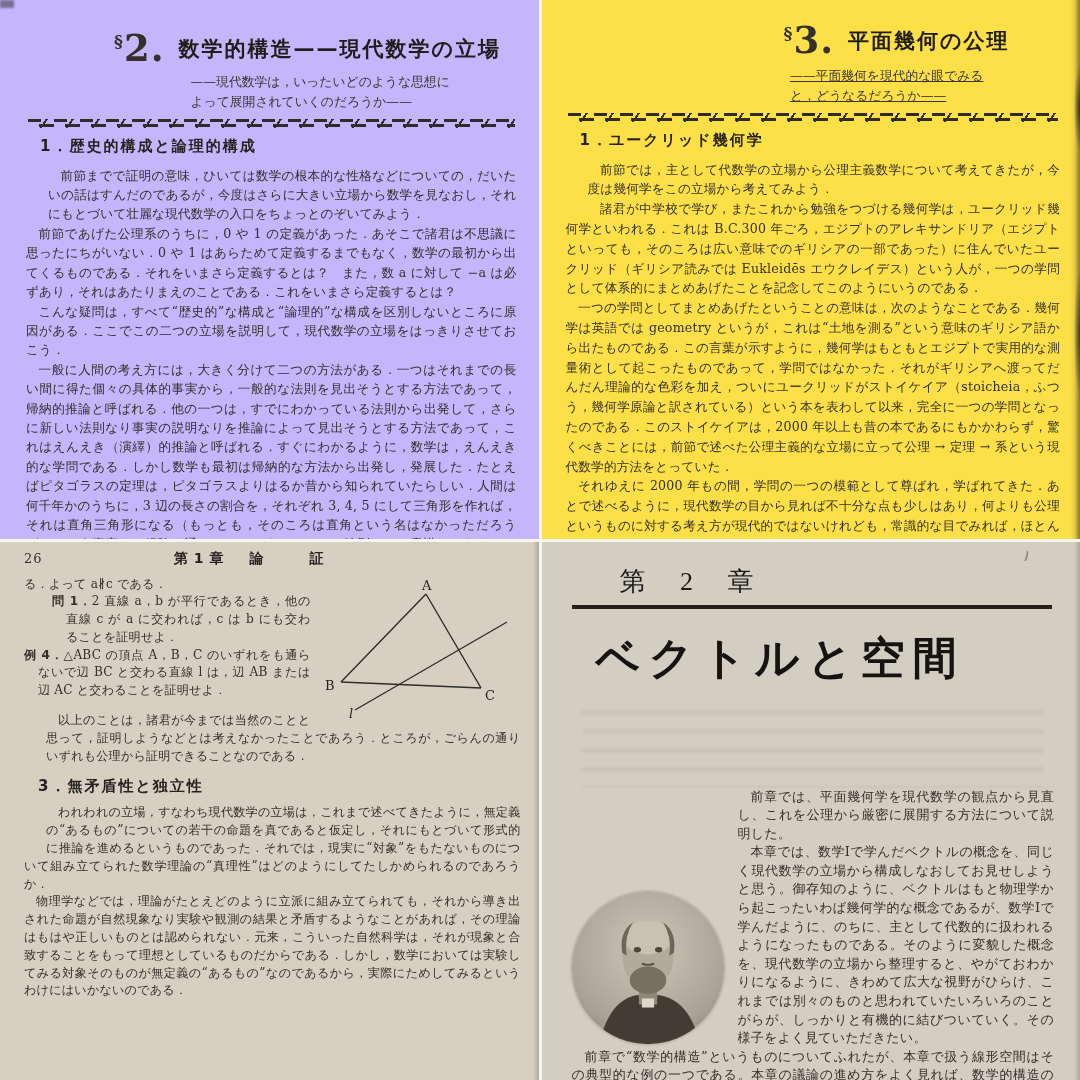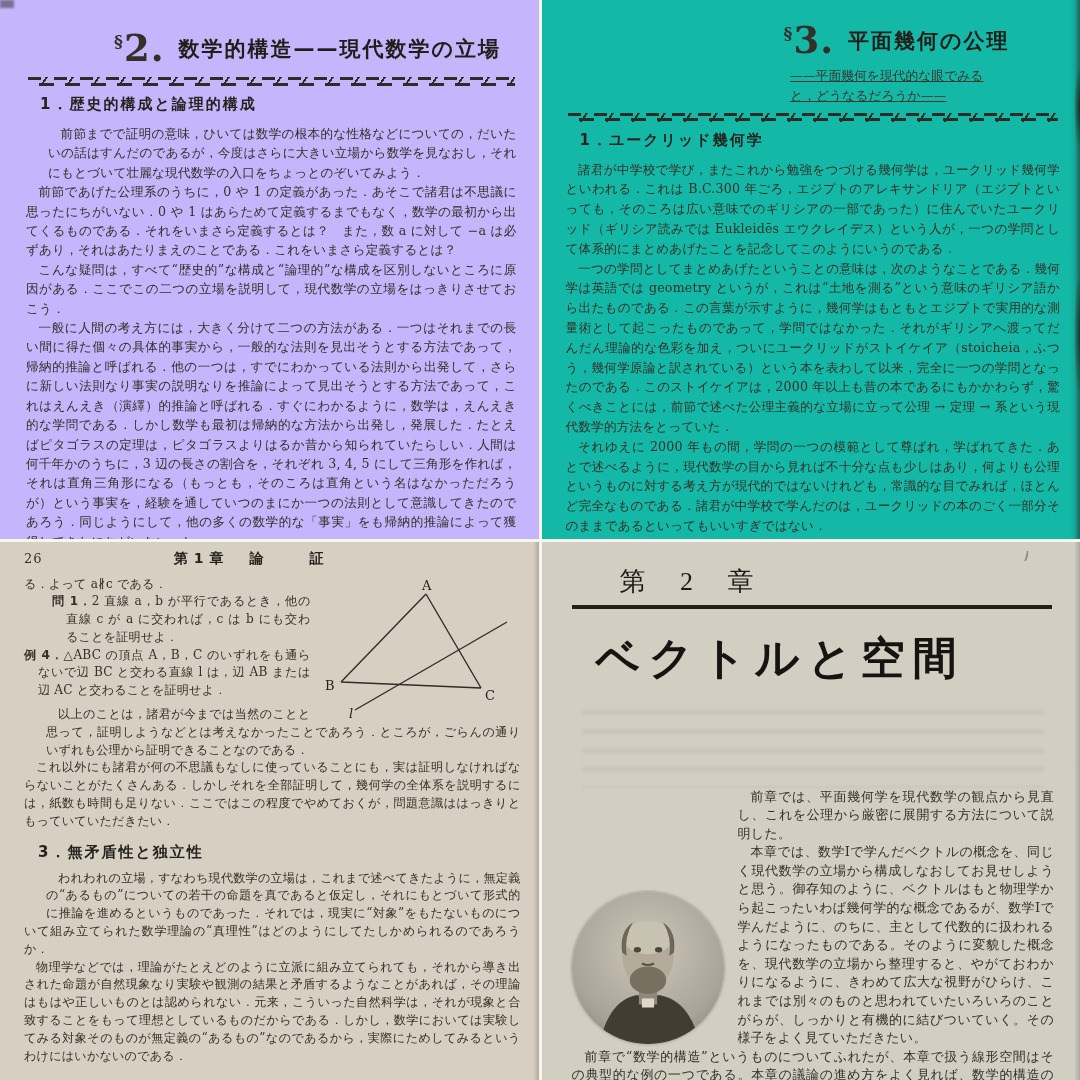--- a/index.html
+++ b/index.html
@@ -7,21 +7,21 @@
     width:1080px;height:1080px;
     display:grid;
     grid-template-columns:1fr 1fr;
     grid-template-rows:1fr 1fr;
     gap:3px;background:#f7f5f0;
     font-family:"DejaVu Serif","Liberation Serif",serif;
     color:#343029;
   }
   .page{position:relative;overflow:hidden;}
   .q-tl{background:#c4b5fd;}
-  .q-tr{background:#14b8a6;}
+  .q-tr{background:#fde047;}
   .q-bl{background:#d7d0c2;}
   .q-br{background:#d2cec2;}
 
   
   .body-text{ text-align:justify; }
   .body-text p{margin:0;text-indent:1em;}
   .dotwrap{float:left;width:22px;height:36px;padding-top:6px;}
   .dot{width:13px;height:13px;border-radius:50%;background:#8d877b;margin-left:2px;box-shadow:0 0 1px #7a746a;}
   .wavy{
     height:9px;margin:7px 2px 9px 2px;
@@ -91,20 +91,24 @@
 <body>
 
 <div class="sheet">
 
   <div class="page q-tl">
     <div class="corner-mark"></div>
     <div class="inner">
       <div class="hdr-line">
         <span class="sec-mark">§</span><span class="sec-num">2.</span><span class="sec-title">数学的構造——現代数学の立場</span>
       </div>
+      <div class="subtitle">
+        <div>——現代数学は，いったいどのような思想に</div>
+        <div>よって展開されていくのだろうか——</div>
+      </div>
       <div class="wavy"></div>
       <div class="sec-heading">1．歴史的構成と論理的構成</div>
       <div class="body-text">
         <p><span class="dotwrap"><span class="dot"></span></span><span>前節までで証明の意味，ひいては数学の根本的な性格などについての，だいたいの話はすんだのであるが，今度はさらに大きい立場から数学を見なおし，それにもとづいて壮麗な現代数学の入口をちょっとのぞいてみよう．</span></p>
         <p>前節であげた公理系のうちに，0 や 1 の定義があった．あそこで諸君は不思議に思ったにちがいない．0 や 1 はあらためて定義するまでもなく，数学の最初から出てくるものである．それをいまさら定義するとは？　また，数 a に対して −a は必ずあり，それはあたりまえのことである．これをいまさら定義するとは？</p>
         <p>こんな疑問は，すべて“歴史的”な構成と“論理的”な構成を区別しないところに原因がある．ここでこの二つの立場を説明して，現代数学の立場をはっきりさせておこう．</p>
         <p>一般に人間の考え方には，大きく分けて二つの方法がある．一つはそれまでの長い間に得た個々の具体的事実から，一般的な法則を見出そうとする方法であって，帰納的推論と呼ばれる．他の一つは，すでにわかっている法則から出発して，さらに新しい法則なり事実の説明なりを推論によって見出そうとする方法であって，これはえんえき（演繹）的推論と呼ばれる．すぐにわかるように，数学は，えんえき的な学問である．しかし数学も最初は帰納的な方法から出発し，発展した．たとえばピタゴラスの定理は，ピタゴラスよりはるか昔から知られていたらしい．人間は何千年かのうちに，3 辺の長さの割合を，それぞれ 3, 4, 5 にして三角形を作れば，それは直角三角形になる（もっとも，そのころは直角という名はなかっただろうが）という事実を，経験を通していつのまにか一つの法則として意識してきたのであろう．同じようにして，他の多くの数学的な「事実」をも帰納的推論によって獲得してきたにちがいない．し</p>
       </div>
     </div>
   </div>
@@ -114,20 +118,21 @@
       <div class="hdr-line">
         <span class="sec-mark">§</span><span class="sec-num">3.</span><span class="sec-title">平面幾何の公理</span>
       </div>
       <div class="subtitle">
         <div>——平面幾何を現代的な眼でみる</div>
         <div>と，どうなるだろうか——</div>
       </div>
       <div class="wavy"></div>
       <div class="sec-heading">1．ユークリッド幾何学</div>
       <div class="body-text">
+        <p><span class="dotwrap"><span class="dot"></span></span><span>前節では，主として代数学の立場から公理主義数学について考えてきたが，今度は幾何学をこの立場から考えてみよう．</span></p>
         <p>諸君が中学校で学び，またこれから勉強をつづける幾何学は，ユークリッド幾何学といわれる．これは B.C.300 年ごろ，エジプトのアレキサンドリア（エジプトといっても，そのころは広い意味でのギリシアの一部であった）に住んでいたユークリッド（ギリシア読みでは Eukleidēs エウクレイデス）という人が，一つの学問として体系的にまとめあげたことを記念してこのようにいうのである．</p>
         <p>一つの学問としてまとめあげたということの意味は，次のようなことである．幾何学は英語では geometry というが，これは“土地を測る”という意味のギリシア語から出たものである．この言葉が示すように，幾何学はもともとエジプトで実用的な測量術として起こったものであって，学問ではなかった．それがギリシアへ渡ってだんだん理論的な色彩を加え，ついにユークリッドがストイケイア（stoicheia，ふつう，幾何学原論と訳されている）という本を表わして以来，完全に一つの学問となったのである．このストイケイアは，2000 年以上も昔の本であるにもかかわらず，驚くべきことには，前節で述べた公理主義的な立場に立って公理 → 定理 → 系という現代数学的方法をとっていた．</p>
         <p>それゆえに 2000 年もの間，学問の一つの模範として尊ばれ，学ばれてきた．あとで述べるように，現代数学の目から見れば不十分な点も少しはあり，何よりも公理というものに対する考え方が現代的ではないけれども，常識的な目でみれば，ほとんど完全なものである．諸君が中学校で学んだのは，ユークリッドの本のごく一部分そのままであるといってもいいすぎではない．</p>
 
       </div>
     </div>
     <div class="edge-right"></div>
   </div>
 
   <div class="page q-bl">
@@ -145,22 +150,21 @@
           <g font-size="13" fill="#26231f" font-family="'DejaVu Serif','Liberation Serif',serif">
             <text x="101" y="12">A</text>
             <text x="4" y="112">B</text>
             <text x="164" y="122">C</text>
             <text x="28" y="140" font-style="italic">l</text>
           </g>
         </svg>
         <p style="text-indent:0;">る．よって a∦c である．</p>
         <p class="hang" style="text-indent:-14px;margin-left:28px;"><span class="blabel">問 1．</span><span>2 直線 a，b が平行であるとき，他の直線 c が a に交われば，c は b にも交わることを証明せよ．</span></p>
         <p class="hang" style="text-indent:-14px;"><span class="blabel">例 4．</span><span>△ABC の頂点 A，B，C のいずれをも通らないで辺 BC と交わる直線 l は，辺 AB または辺 AC と交わることを証明せよ．</span></p>
-        <p style="margin-top:6px;"><span class="dotwrap"><span class="dot"></span></span><span>以上のことは，諸君が今までは当然のことと思って，証明しようなどとは考えなかったことであろう．ところが，ごらんの通りいずれも公理から証明できることなのである．</span></p>
-        <p>これ以外にも諸君が何の不思議もなしに使っていることにも，実は証明しなければならないことがたくさんある．しかしそれを全部証明して，幾何学の全体系を説明するには，紙数も時間も足りない．ここではこの程度でやめておくが，問題意識ははっきりともっていていただきたい．</p>
+        <p style="margin-top:12px;"><span class="dotwrap"><span class="dot"></span></span><span>以上のことは，諸君が今までは当然のことと思って，証明しようなどとは考えなかったことであろう．ところが，ごらんの通りいずれも公理から証明できることなのである．</span></p>
       </div>
       <div class="sec-heading">3．無矛盾性と独立性</div>
       <div class="body-text">
         <p><span class="dotwrap"><span class="dot"></span></span><span>われわれの立場，すなわち現代数学の立場は，これまで述べてきたように，無定義の“あるもの”についての若干の命題を真であると仮定し，それにもとづいて形式的に推論を進めるというものであった．それでは，現実に“対象”をもたないものについて組み立てられた数学理論の“真理性”はどのようにしてたしかめられるのであろうか．</span></p>
         <p>物理学などでは，理論がたとえどのように立派に組み立てられても，それから導き出された命題が自然現象なり実験や観測の結果と矛盾するようなことがあれば，その理論はもはや正しいものとは認められない．元来，こういった自然科学は，それが現象と合致することをもって理想としているものだからである．しかし，数学においては実験してみる対象そのものが無定義の“あるもの”なのであるから，実際にためしてみるというわけにはいかないのである．</p>
 
       </div>
     </div>
     <div class="edge-soft"></div>
   </div>

